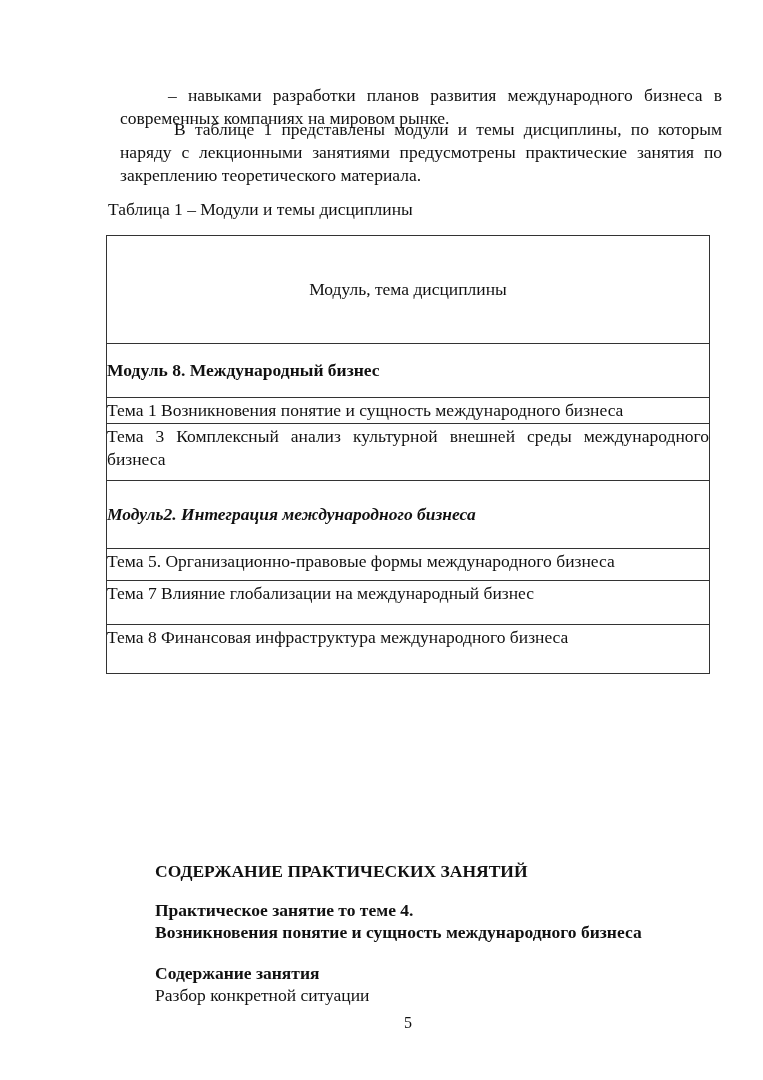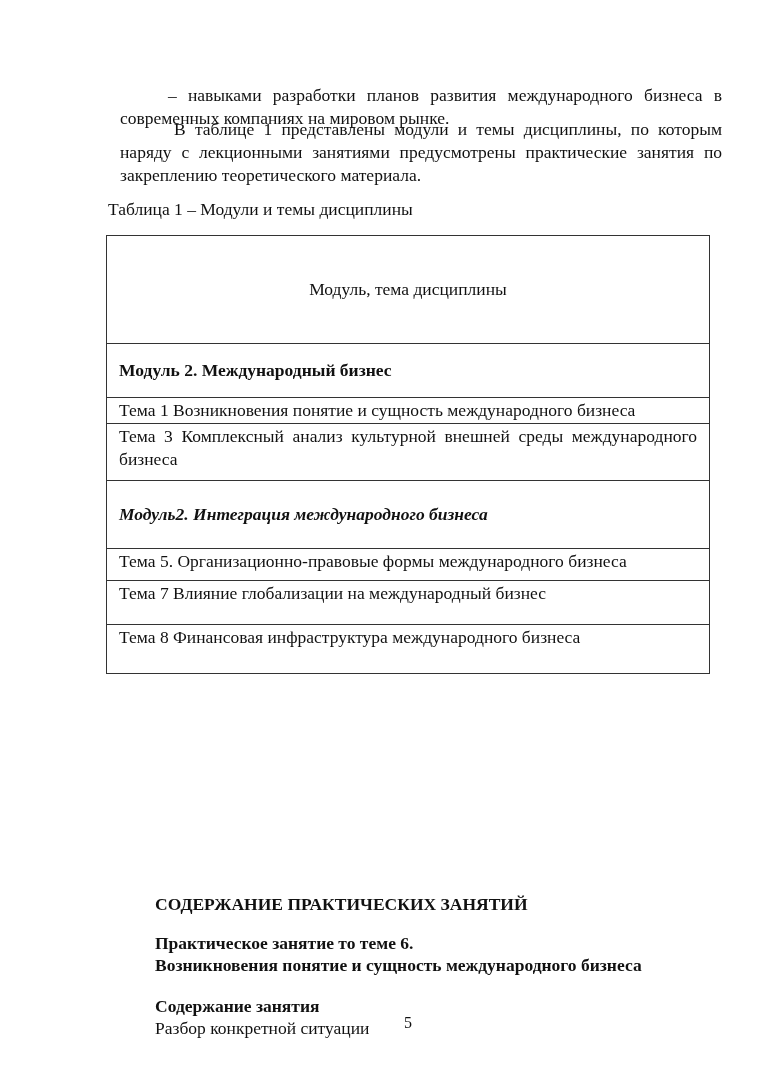--- a/index.html
+++ b/index.html
@@ -6,41 +6,41 @@
   body { width: 763px; height: 1080px; position: relative; overflow: hidden;
          font-family: "Liberation Serif", "DejaVu Serif", serif; color: #111; }
   .p { position: absolute; left: 108px; width: 602px; font-size: 17.5px; line-height: 23px;
        text-align: justify; text-align-last: auto; margin: 12px; }
   .p.last-left { text-align-last: left; }
   .indent { text-indent: 48px; }
   .indent2 { text-indent: 54px; }
   .caption { position: absolute; left: 108px; top: 198px; font-size: 17.5px; line-height: 23px; }
   table.mod { position: absolute; left: 106px; top: 235px; width: 604px; border-collapse: collapse;
               font-size: 17.5px; line-height: 23px; }
-  table.mod td { border: 1.5px solid #333; padding: 1px 12px; vertical-align: top; text-align: justify; }
+  table.mod td { border: 1.5px solid #333; padding: 1px 0; vertical-align: top; text-align: justify; }
   td.hdr { height: 105px; text-align: center !important; vertical-align: middle !important; }
   td.modrow { font-weight: bold; vertical-align: middle !important; }
-  .h-sec { position: absolute; left: 155px; font-weight: bold; font-size: 17.5px; line-height: 23px; margin-top: 33px; }
+  .h-sec { position: absolute; left: 155px; font-weight: bold; font-size: 17.5px; line-height: 23px; }
   .pnum { position: absolute; left: 0; width: 816px; text-align: center; top: 1014px; font-size: 16px; }
 </style>
 </head>
 <body>
 
 <p class="p indent last-left" style="top:72px;">– навыками разработки планов развития международного бизнеса в современных компаниях на мировом рынке.</p>
 <p class="p indent2 last-left" style="top:106px;">В таблице 1 представлены модули и темы дисциплины, по которым наряду с лекционными  занятиями предусмотрены практические занятия по закреплению теоретического материала.</p>
 
 <div class="caption">Таблица 1 – Модули и темы дисциплины</div>
 
 <table class="mod">
   <tbody>
       <tr>
     <td class="hdr">Модуль,  тема дисциплины</td>
   </tr>
   <tr>
-        <td class="modrow" style="height:51px;">Модуль 2. Международный бизнес</td>
+        <td class="modrow" style="height:51px;">Модуль 8. Международный бизнес</td>
       </tr>
   <tr>
         <td style="height:22px;">Тема 1  Возникновения понятие и сущность международного бизнеса</td>
       </tr>
   <tr>
         <td style="height:54px;margin-left:48px;">Тема   3 Комплексный анализ культурной внешней среды международного бизнеса</td>
       </tr>
   <tr>
         <td class="modrow" style="height:65px;font-style:italic;">Модуль2. Интеграция международного бизнеса</td>
       </tr>
@@ -50,18 +50,18 @@
   <tr>
         <td style="height:41px;">Тема 7 Влияние глобализации на международный бизнес</td>
       </tr>
   <tr>
         <td style="height:46px;">Тема 8  Финансовая инфраструктура международного бизнеса</td>
       </tr>
 </tbody>
   </table>
 
 <div class="h-sec" style="top:860px;">СОДЕРЖАНИЕ ПРАКТИЧЕСКИХ ЗАНЯТИЙ</div>
-<div class="h-sec" style="top:899px;">Практическое занятие то теме 6.</div>
+<div class="h-sec" style="top:899px;">Практическое занятие то теме 4.</div>
 <div class="h-sec" style="top:921px;">Возникновения понятие и сущность международного бизнеса</div>
 <div class="h-sec" style="top:962px;">Содержание занятия</div>
 <div class="h-sec" style="top:984px; font-weight:normal;">Разбор конкретной ситуации</div>
 
 <div class="pnum" style="left:0; width:816px;">5</div>
 
 </body></html>

